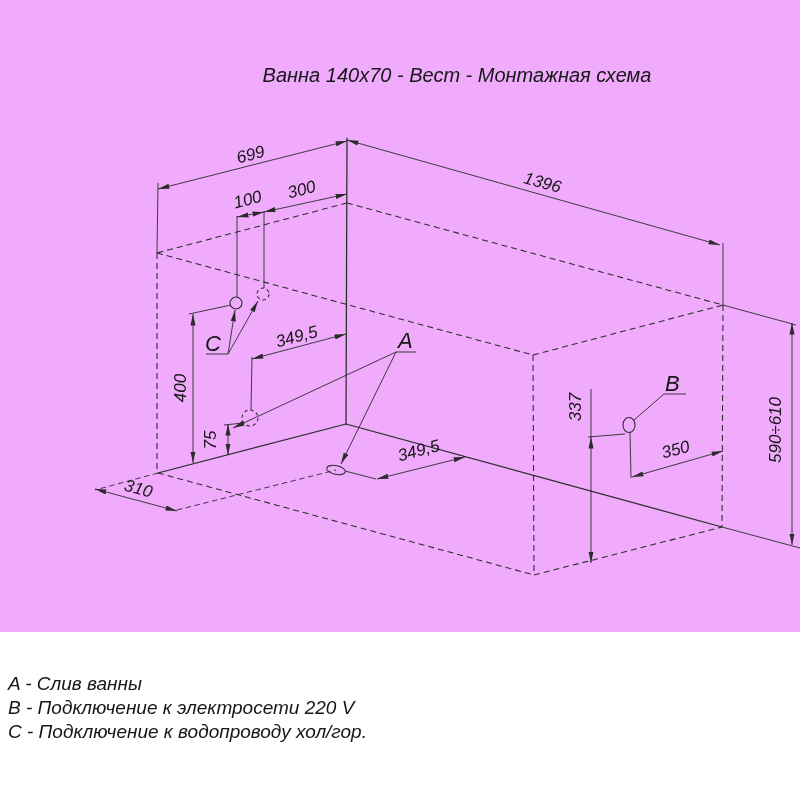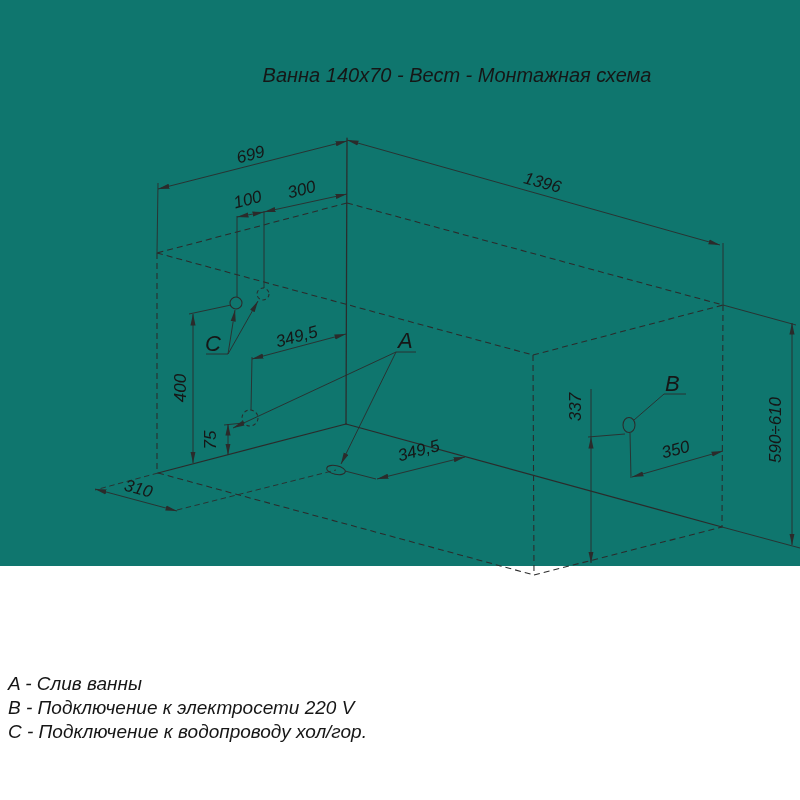--- a/index.html
+++ b/index.html
@@ -1,16 +1,16 @@
 <!DOCTYPE html>
 <html><head>
 <meta charset="utf-8">
 <style>
   html,body{margin:0;padding:0;background:#ffffff;width:800px;height:800px;overflow:hidden;}
-  #stage{position:relative;width:800px;height:566px;background:#0f766e;text-align:center;}
+  #stage{position:relative;width:800px;height:632px;background:#f0abfc;text-align:center;}
   svg text{font-family:"Liberation Sans",sans-serif;font-style:italic;fill:#161616;}
   .title-txt{font-size:20px;}
   .dim-txt{font-size:17px;}
   .pt-lbl{font-size:22px;}
   .legend-txt{font-size:19px;}
   .edge{stroke:#2b2b2b;stroke-width:1.25;fill:none;stroke-linecap:round;}
   .hid{stroke:#2b2b2b;stroke-width:1.05;fill:none;stroke-dasharray:6 4;stroke-linecap:butt;}
   .ext{stroke:#2b2b2b;stroke-width:0.9;fill:none;}
   .exthid{stroke:#2b2b2b;stroke-width:0.9;fill:none;stroke-dasharray:5.5 3.5;}
   .dim{stroke:#2b2b2b;stroke-width:0.9;fill:none;marker-start:url(#arr);marker-end:url(#arr);}

